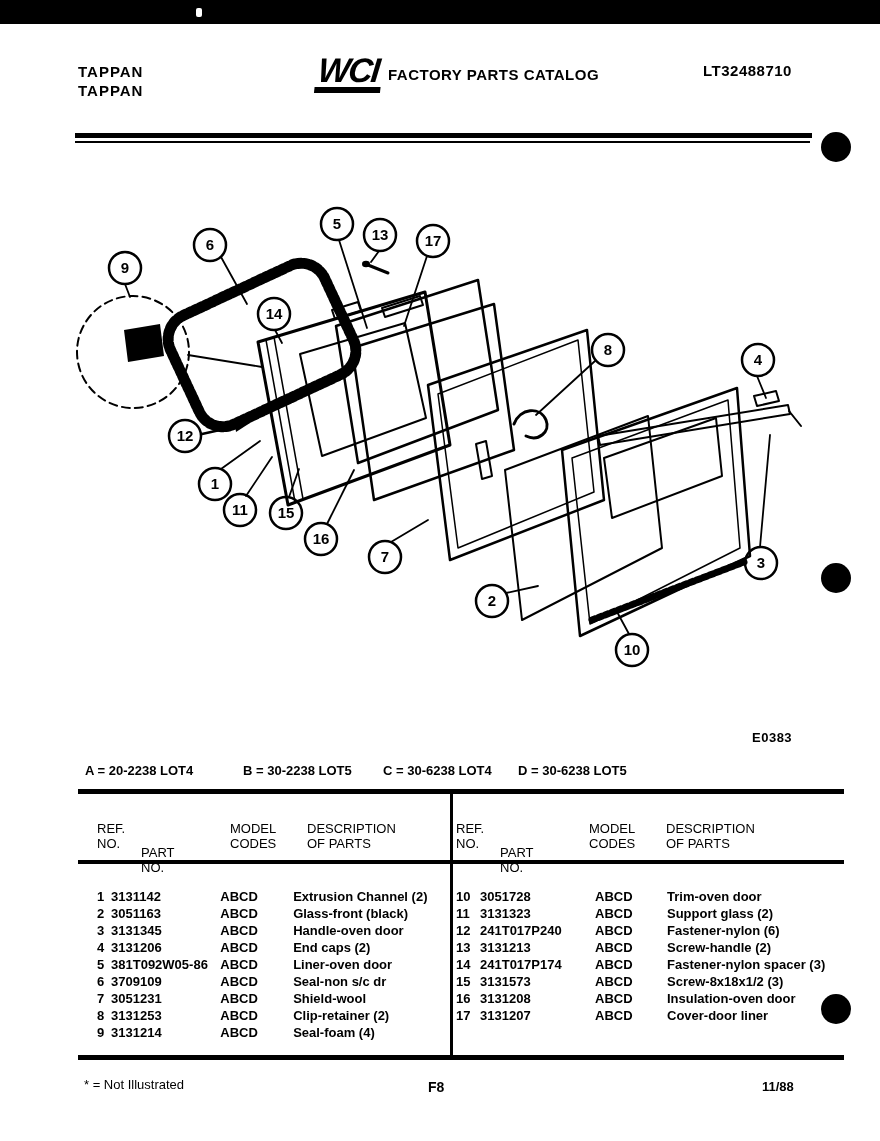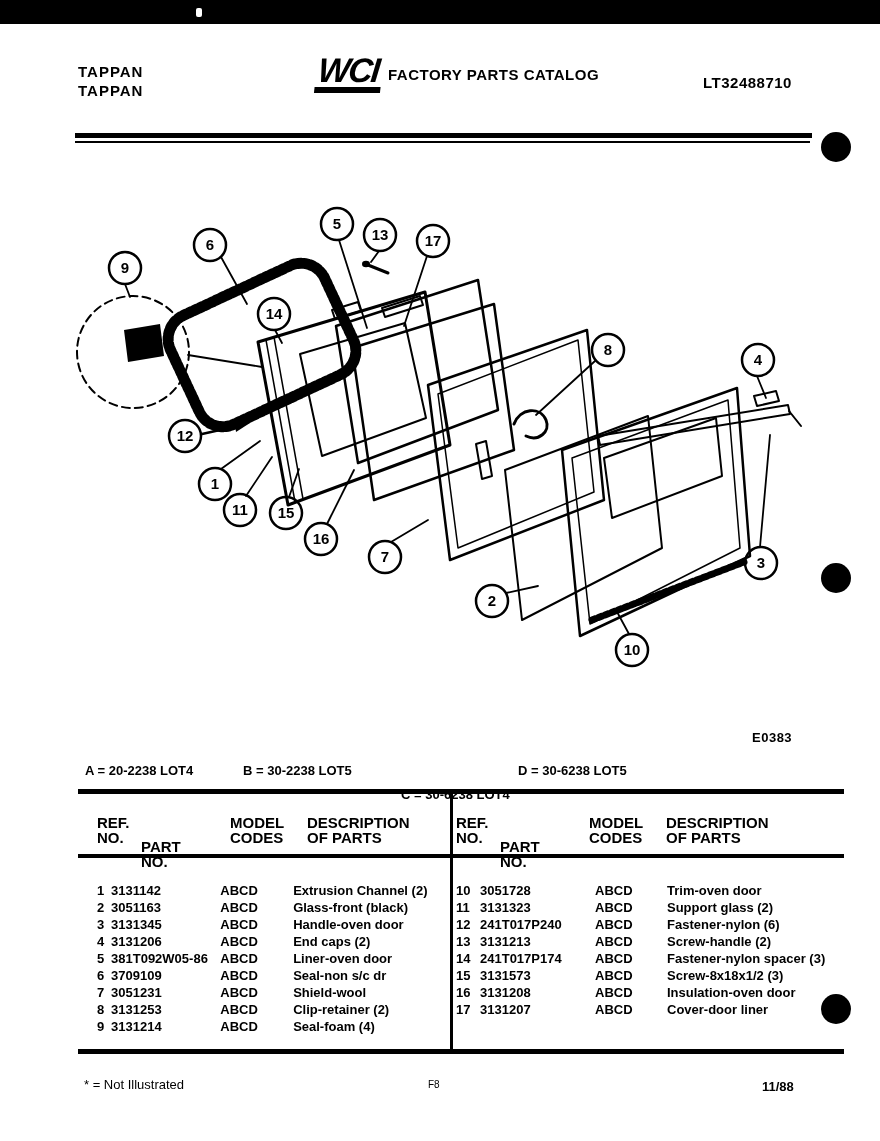--- a/index.html
+++ b/index.html
@@ -9,56 +9,56 @@
   
   .scan-strip{left:0;top:0;width:880px;height:24px;background:#000;}
   .scan-speck{left:196px;top:8px;width:6px;height:9px;background:#fff;border-radius:2px;}
   .hole-dot{width:30px;height:30px;border-radius:50%;background:#000;}
   
   .brand{left:78px;top:62px;font-size:15px;font-weight:bold;letter-spacing:1px;line-height:19px;}
   .logo-wrap{left:316px;top:54px;display:flex;align-items:flex-start;}
   .logo{font-size:34px;font-weight:900;font-style:italic;letter-spacing:-2px;
         border-bottom:6px solid #000;padding:0 4px 1px 2px;transform:skewX(-6deg);line-height:32px;}
   .catalog-title{left:388px;top:66px;font-size:15px;font-weight:bold;letter-spacing:.5px;}
-  .pub-num{left:703px;top:74px;font-size:15px;font-weight:bold;letter-spacing:.5px;text-align:center;}
+  .pub-num{left:703px;top:62px;font-size:15px;font-weight:bold;letter-spacing:.5px;text-align:center;}
   .rule1{left:75px;top:133px;width:737px;height:5px;background:#000;}
   .rule2{left:75px;top:141px;width:735px;height:2px;background:#000;}
   
   .diagram{left:0;top:158px;}
   .fig-code{left:752px;top:730px;font-size:13px;font-weight:bold;letter-spacing:.5px;}
   
   .lots{top:763px;font-size:13px;font-weight:bold;white-space:nowrap;}
   
   .ptable{left:78px;top:789px;width:766px;border-top:5px solid #000;border-bottom:5px solid #000;}
   .t-body{display:flex;align-items:stretch;}
   .t-col{box-sizing:border-box;}
   .t-col-left{width:372px;}
   .t-col-right{flex:1;border-left:3px solid #000;}
-  .t-head{display:flex;padding-top:21px;font-size:15px;font-weight:bold;line-height:15px;height:34px;}
+  .t-head{display:flex;padding-top:27px;font-size:13px;font-weight:normal;line-height:15px;height:34px;}
   .t-col-left .t-head{padding-left:19px;}
   .t-col-right .t-head{padding-left:3px;}
   .t-head .h1{width:44px;}
   .t-head .h2{width:89px;margin-top:24px;}
   .t-head .h3{width:77px;}
   .t-head-rule{height:4px;background:#000;margin-top:5px;}
   .t-rows{padding-top:24px;padding-bottom:14px;font-size:13px;font-weight:bold;line-height:17px;}
   .t-col-left .t-rows{padding-left:19px;}
   .t-col-right .t-rows{padding-left:3px;}
   .t-row{display:flex;align-items:flex-start;}
   .t-col-left .c-ref{width:15px;}
   .t-col-left .c-part{width:117px;}
   .t-col-left .c-codes{width:78px;}
   .t-col-left .c-desc{width:168px;white-space:nowrap;}
   .t-col-right .c-ref{width:24px;}
   .t-col-right .c-part{width:115px;}
   .t-col-right .c-codes{width:72px;}
   .t-col-right .c-desc{width:162px;}
   
   .footnote{left:84px;top:1077px;font-size:13px;font-weight:normal;}
-  .page-num{left:428px;top:1079px;font-size:10px;font-weight:normal;}
+  .page-num{left:428px;top:1079px;font-size:14px;font-weight:bold;}
   .date-code{left:762px;top:1079px;font-size:13px;font-weight:bold;}
   svg .ink{stroke:#000;fill:none;stroke-linejoin:round;stroke-linecap:round;}
   svg text{font-family:"Liberation Sans","DejaVu Sans",sans-serif;font-weight:bold;}
 </style>
 </head>
 <body>
 
 <div class="abs scan-strip"></div>
 <div class="abs scan-speck"></div>
 <div class="abs hole-dot" style="left:821px;top:132px;"></div>
@@ -174,21 +174,21 @@
       <text x="758" y="207">4</text>
     <circle class="ink" stroke-width="2.5" fill="#fff" cx="761" cy="405" r="16"></circle>
       <text x="761" y="410">3</text>
   </g>
 </svg>
 
 <div class="abs fig-code">E0383</div>
 
 <span class="abs lots" style="left:85px;">A = 20-2238 LOT4</span>
 <span class="abs lots" style="left:243px;">B = 30-2238 LOT5</span>
-<span class="abs lots" style="left:401px;margin-top:24px;">C = 30-6238 LOT4</span>
+<span class="abs lots" style="left:383px;">C = 30-6238 LOT4</span>
 <span class="abs lots" style="left:518px;">D = 30-6238 LOT5</span>
 
 <div class="abs ptable">
   <div class="t-body">
     <div class="t-col t-col-left">
       <div class="t-head">
         <span class="h1"><span>REF.</span><br><span>NO.</span></span>
         <span class="h2"><span>PART</span><br><span>NO.</span></span>
         <span class="h3"><span>MODEL</span><br><span>CODES</span></span>
         <span class="h4"><span>DESCRIPTION</span><br><span>OF PARTS</span></span>

